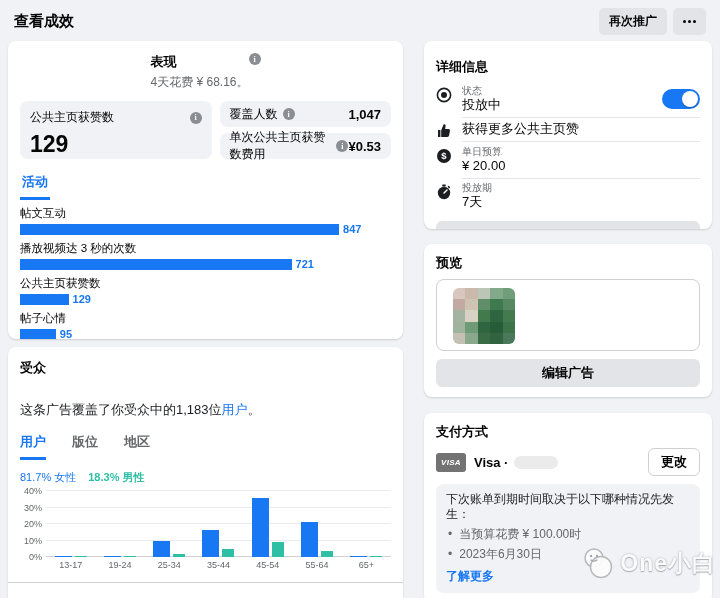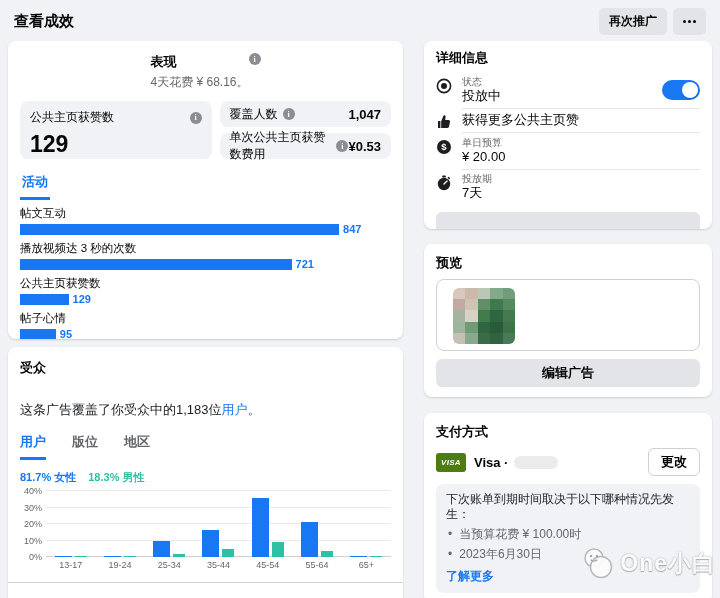--- a/index.html
+++ b/index.html
@@ -56,39 +56,39 @@
   .chev { width:7px; height:7px; border-right:1.8px solid #050505; border-bottom:1.8px solid #050505;
           transform:rotate(45deg); margin-top:-4px; }
   .chev.up { transform:rotate(225deg); margin-top:3px; }
   
   .aud-desc { font-size:13px; margin-top:24px; color:#1c1e21; }
   .aud-link { color:#1877f2; cursor:pointer; }
   .aud-tabs { margin-top:14px; display:flex; gap:26px; }
   .aud-tab { font-size:13px; font-weight:bold; color:#65676b; padding-bottom:6px; cursor:pointer; }
   .aud-tab.on { color:#1877f2; border-bottom:3px solid #1877f2; }
   .legend { margin-top:10px; display:flex; gap:12px; }
-  .leg-f { font-size:11px; font-weight:bold; color:#1877f2; }
+  .leg-f { font-size:11px; font-weight:normal; color:#1877f2; }
   .leg-m { font-size:11px; font-weight:bold; color:#2ebfa5; }
   .achart-main { display:flex; margin-top:6px; }
   .ycol { width:26px; position:relative; height:66px; flex:none; }
   .ylab { position:absolute; right:4px; font-size:9px; color:#65676b; transform:translateY(50%); }
   .aplot { flex:1; position:relative; height:66px; }
   .gline { position:absolute; left:0; right:0; height:1px; background:#e9ebee; }
   .gline.base { background:#ced0d4; }
   .agroups { position:absolute; left:0; right:0; top:0; bottom:0; display:flex; }
   .agroup { flex:1; display:flex; align-items:flex-end; justify-content:center; gap:3px; }
   .abar { width:17px; flex:none; }
   .abar.m { width:12px; }
   .xrow { display:flex; margin-left:26px; }
   .xcell { flex:1; text-align:center; font-size:9px; color:#65676b; margin-top:3px; }
   .aud-divider { border-top:1px solid #ced0d4; margin:12px -12px 0 -12px; }
   .aud-footer { display:flex; justify-content:space-between; align-items:center; padding:14px 2px 10px 0; cursor:pointer; }
   .aud-footer span { font-size:13px; font-weight:bold; }
   
-  .details { padding:8px 12px; height:188px; overflow:hidden; margin-bottom:15px; }
+  .details { padding:17px 12px; height:188px; overflow:hidden; margin-bottom:15px; }
   .d-rows { margin-top:6px; }
   .d-row { display:flex; align-items:flex-start; }
   .d-icon { width:26px; flex:none; padding-top:5px; color:#1c1e21; }
   .d-body { flex:1; border-bottom:1px solid #e4e6eb; padding:3px 0 4px 0; display:flex; align-items:center; }
   .d-row:last-child .d-body { border-bottom:none; }
   .d-text { flex:1; }
   .d-label { font-size:10px; color:#65676b; line-height:12px; }
   .d-value { font-size:13px; color:#050505; line-height:16px; }
   .toggle { width:38px; height:20px; border-radius:10px; background:#1877f2; position:relative; flex:none; cursor:pointer; }
   .toggle::after { content:""; position:absolute; width:16px; height:16px; border-radius:50%;
@@ -102,21 +102,21 @@
            background:linear-gradient(90deg,#ecd6c8,#e8d3c6 18%,#ececea 38%,#e7e7e3 60%,#f1f0ee 85%,#fbfbfa); }
   .blur2 { height:9px; width:48%; border-radius:3px; margin-top:2px;
            background:linear-gradient(90deg,#efefec,#eceadf 55%,#e7e4cf 80%,#f4f3ef); }
   .pre-caption { font-size:11px; color:#1c1e21; margin-top:9px; }
   .mosaic { width:62px; height:56px; flex:none; margin-left:8px; border-radius:6px; overflow:hidden;
             display:grid; grid-template-columns:repeat(5,1fr); grid-template-rows:repeat(5,1fr); }
   .preview .expand-btn { margin-top:8px; }
   
   .payment { padding:10px 12px; }
   .visa-row { display:flex; align-items:center; margin-top:7px; }
-  .visa-badge { width:30px; height:19px; background:#4d7c0f; border-radius:3px; flex:none;
+  .visa-badge { width:30px; height:19px; background:#737373; border-radius:3px; flex:none;
                 display:flex; align-items:center; justify-content:center;
                 color:#fff; font-size:8px; font-weight:bold; font-style:italic; letter-spacing:.3px; }
   .visa-label { font-size:13px; font-weight:bold; margin-left:8px; }
   .blur-pill { width:44px; height:13px; background:#ebebeb; border-radius:7px; margin-left:6px; }
   .spacer { flex:1; }
   .change-btn { background:#fff; border:1px solid #ced0d4; border-radius:6px; padding:4px 12px;
                 font-size:13px; font-weight:bold; font-family:inherit; cursor:pointer; }
   .note-box { background:#f0f2f5; border-radius:8px; padding:8px 10px; margin-top:8px; }
   .note-title { font-size:12px; color:#1c1e21; line-height:15px; }
   .note-li { display:flex; font-size:12px; color:#65676b; line-height:15px; margin-top:5px; }

